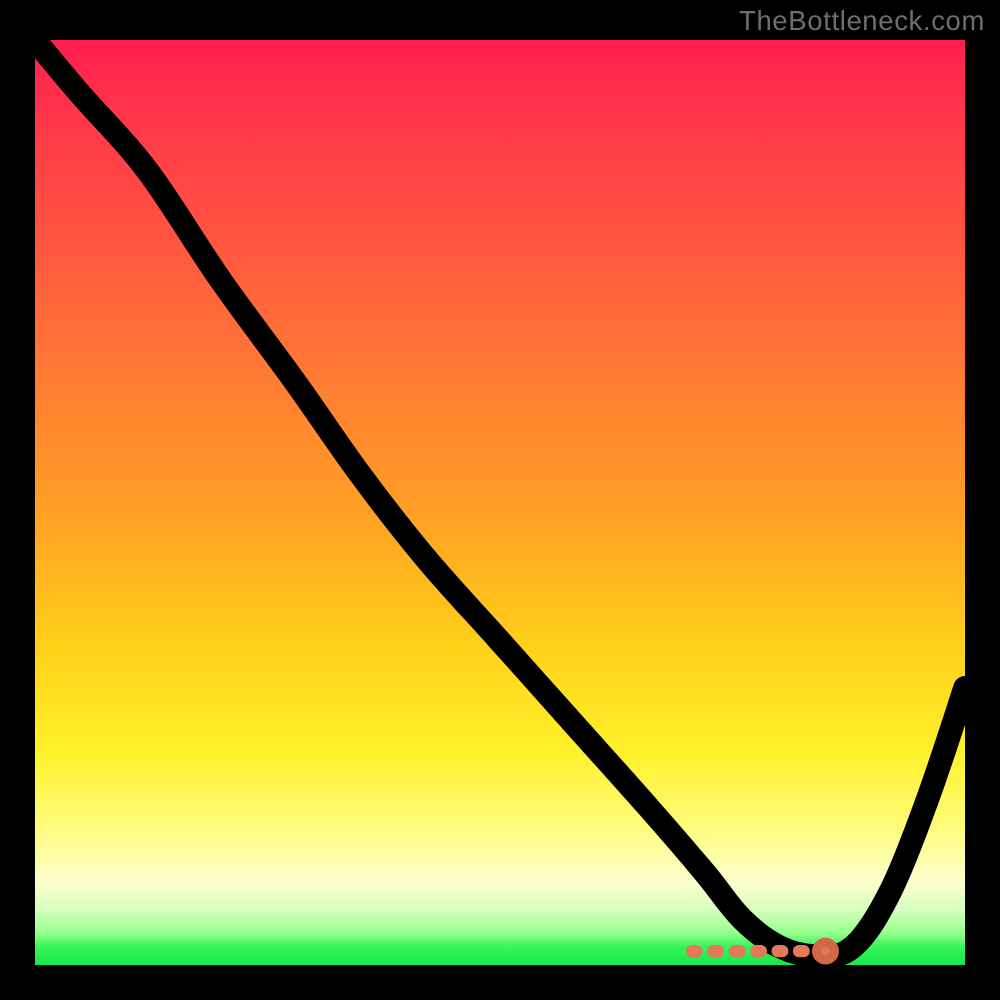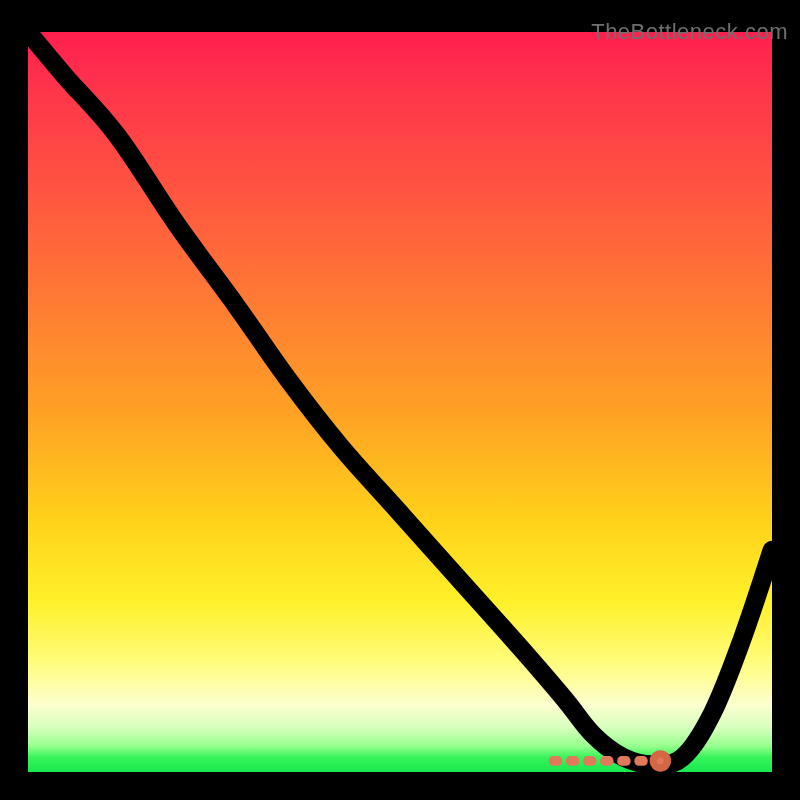--- a/index.html
+++ b/index.html
@@ -11,21 +11,21 @@
     overflow: hidden;
     font-family: Arial, Helvetica, sans-serif;
   }
   .stage {
     position: relative;
     width: 800px;
     height: 800px;
   }
   .watermark {
     position: absolute;
-    top: 19px;
+    top: 4px;
     right: 12px;
     color: #6f6f6f;
     font-size: 22px;
     font-weight: 500;
     letter-spacing: 0.5px;
     z-index: 30;
   }
   .plot {
     position: absolute;
     left: 28px;

